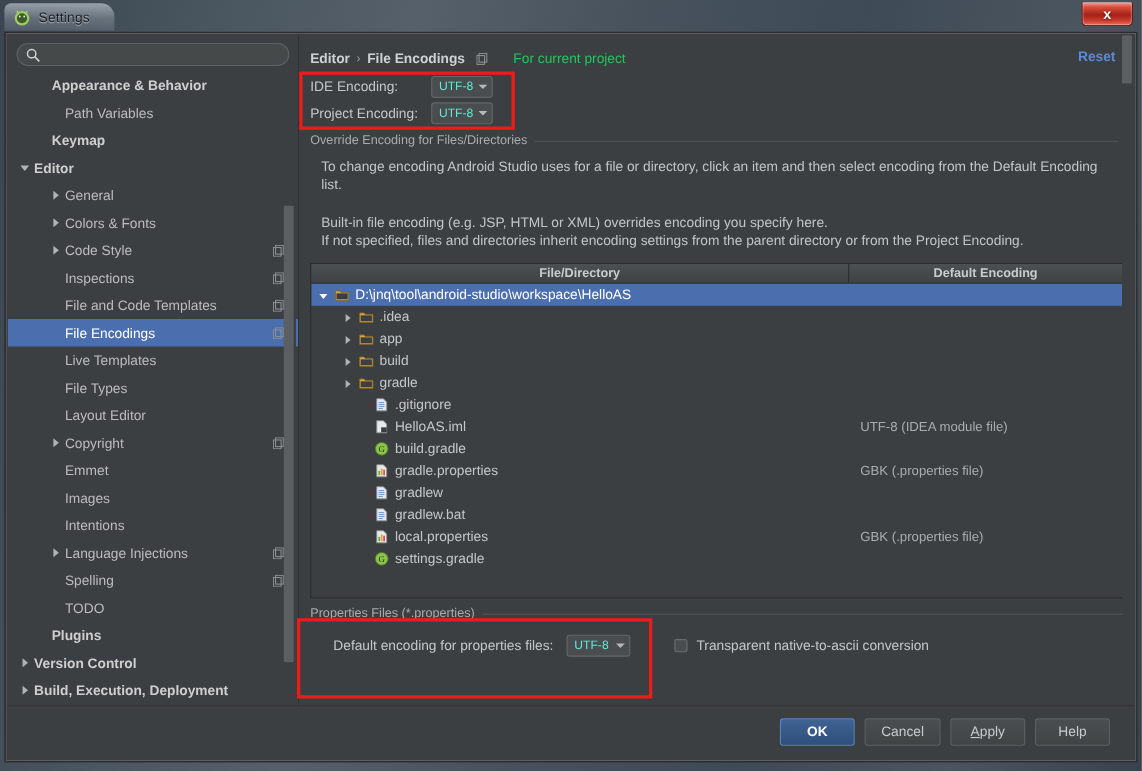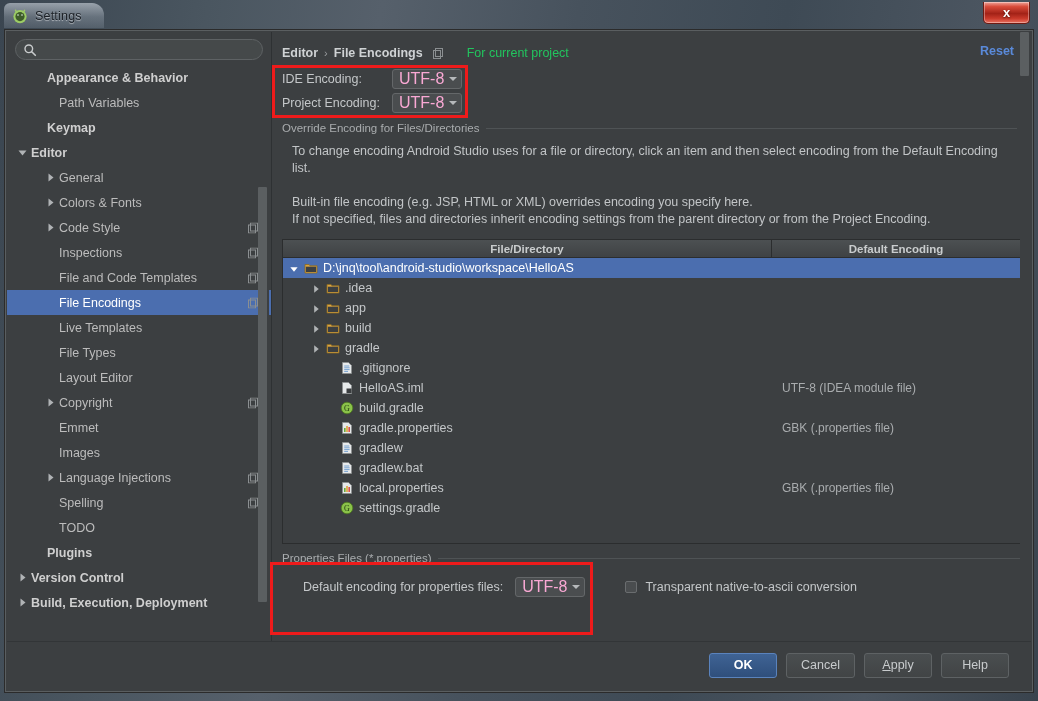--- a/index.html
+++ b/index.html
@@ -127,21 +127,21 @@
     font-size:12.5px; font-weight:bold; color:#5a8ada; cursor:pointer;
   }
   .fld-row { display:flex; align-items:center; height:24px; }
   .fld-label { font-size:12.5px; color:#c4c7c9; }
   .combo {
     height:20px; min-width:54px;
     background:#4a4d4f; border:1px solid #646769; border-radius:3px;
     display:flex; align-items:center; justify-content:space-between;
     padding:0 4px 0 6px; gap:5px; cursor:pointer;
   }
-  .combo span.val { font-size:16px; color:#f9a8d4; }
+  .combo span.val { font-size:11px; color:#5eead4; }
   .caret {
     width:0;height:0;border-left:4px solid transparent;border-right:4px solid transparent;
     border-top:4px solid #b6b9bb;
   }
   
   .redbox {
     position:absolute; border:3px solid #ee1b1b; pointer-events:none; z-index:40;
   }
   
   .group-title-row {
@@ -324,20 +324,23 @@
                     <rect x="0.5" y="2.5" width="7" height="8" fill="none" stroke="#8b8f91"></rect>
                     <rect x="2.5" y="0.5" width="7" height="8" fill="none" stroke="#8b8f91"></rect>
                   </svg>
                 </div>
                 <div class="nav-item lvl1">
                   <span>Emmet</span>
                 </div>
                 <div class="nav-item lvl1">
                   <span>Images</span>
                 </div>
+                <div class="nav-item lvl1">
+                  <span>Intentions</span>
+                </div>
                 <div class="nav-item lvl1a">
                   <svg class="arrow" viewBox="0 0 11 11">
                     <polygon points="3.5,1.5 8.5,5.5 3.5,9.5" fill="#b0b3b5"></polygon>
                   </svg>
                   <span>Language Injections</span>
                   <svg class="copy-icon" viewBox="0 0 11 11">
                     <rect x="0.5" y="2.5" width="7" height="8" fill="none" stroke="#8b8f91"></rect>
                     <rect x="2.5" y="0.5" width="7" height="8" fill="none" stroke="#8b8f91"></rect>
                   </svg>
                 </div>

